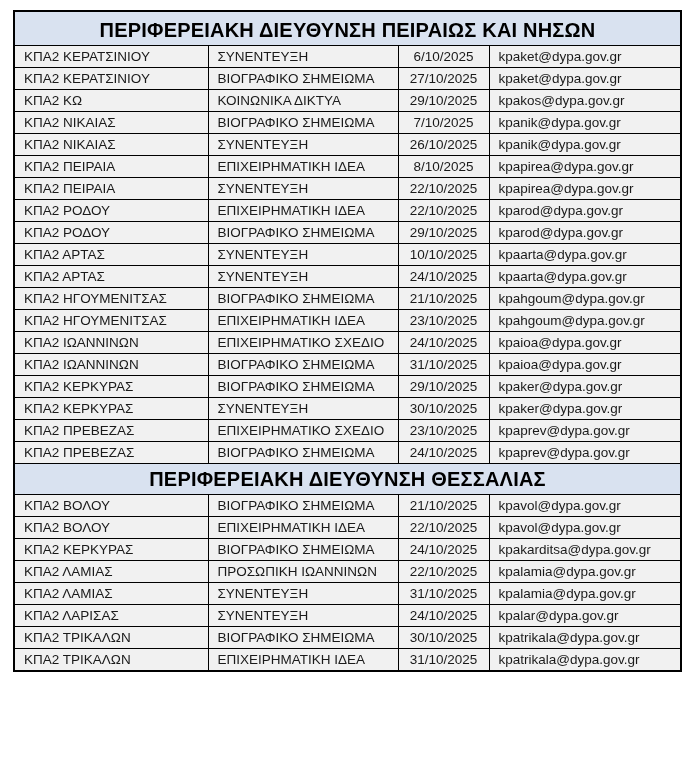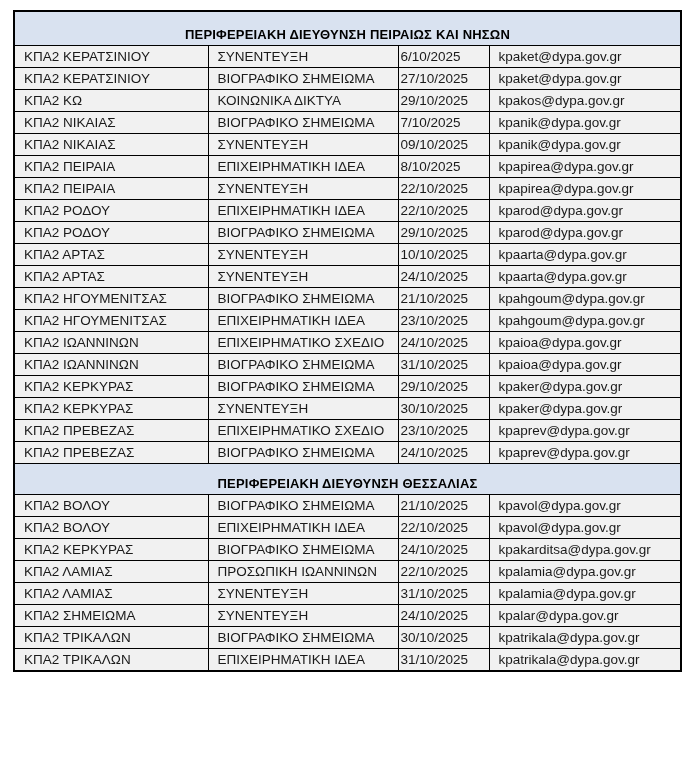--- a/index.html
+++ b/index.html
@@ -27,40 +27,41 @@
     border: 1px solid #000000;
   }
   table.doc-table {
     border: 2px solid #000000;
   }
   td.section-title {
     background: #d9e2f0;
     font-weight: bold;
     text-align: center;
     vertical-align: bottom;
-    font-size: 13px;
+    font-size: 20px;
     letter-spacing: 0.2px;
     color: #000000;
     height: 25px;
     padding: 2px 4px 3px 4px;
   }
   tbody.section:first-of-type td.section-title {
     height: 28px;
   }
   td.cell {
     background: #f1f1f1;
     color: #1a1a1a;
     font-size: 13.5px;
     height: 21px;
     padding: 0 6px 0 9px;
     white-space: nowrap;
     overflow: hidden;
     vertical-align: middle;
   }
   td.cell.date {
+    text-align: center;
     padding: 0 2px;
   }
   td.cell.email {
     font-size: 13.5px;
     margin-top: 36px;
   }
 </style>
 </head>
 <body>
 
@@ -97,21 +98,21 @@
         </tr>
         <tr>
           <td class="cell office">ΚΠΑ2 ΝΙΚΑΙΑΣ</td>
           <td class="cell activity">ΒΙΟΓΡΑΦΙΚΟ ΣΗΜΕΙΩΜΑ</td>
           <td class="cell date">7/10/2025</td>
           <td class="cell email">kpanik@dypa.gov.gr</td>
         </tr>
         <tr>
           <td class="cell office">ΚΠΑ2 ΝΙΚΑΙΑΣ</td>
           <td class="cell activity">ΣΥΝΕΝΤΕΥΞΗ</td>
-          <td class="cell date">09/10/2025</td>
+          <td class="cell date">26/10/2025</td>
           <td class="cell email">kpanik@dypa.gov.gr</td>
         </tr>
         <tr>
           <td class="cell office">ΚΠΑ2 ΠΕΙΡΑΙΑ</td>
           <td class="cell activity">ΕΠΙΧΕΙΡΗΜΑΤΙΚΗ ΙΔΕΑ</td>
           <td class="cell date">8/10/2025</td>
           <td class="cell email">kpapirea@dypa.gov.gr</td>
         </tr>
         <tr>
           <td class="cell office">ΚΠΑ2 ΠΕΙΡΑΙΑ</td>
@@ -222,21 +223,21 @@
           <td class="cell date">22/10/2025</td>
           <td class="cell email">kpalamia@dypa.gov.gr</td>
         </tr>
         <tr>
           <td class="cell office">ΚΠΑ2 ΛΑΜΙΑΣ</td>
           <td class="cell activity">ΣΥΝΕΝΤΕΥΞΗ</td>
           <td class="cell date">31/10/2025</td>
           <td class="cell email">kpalamia@dypa.gov.gr</td>
         </tr>
         <tr>
-          <td class="cell office">ΚΠΑ2 ΣΗΜΕΙΩΜΑ</td>
+          <td class="cell office">ΚΠΑ2 ΛΑΡΙΣΑΣ</td>
           <td class="cell activity">ΣΥΝΕΝΤΕΥΞΗ</td>
           <td class="cell date">24/10/2025</td>
           <td class="cell email">kpalar@dypa.gov.gr</td>
         </tr>
         <tr>
           <td class="cell office">ΚΠΑ2 ΤΡΙΚΑΛΩΝ</td>
           <td class="cell activity">ΒΙΟΓΡΑΦΙΚΟ ΣΗΜΕΙΩΜΑ</td>
           <td class="cell date">30/10/2025</td>
           <td class="cell email">kpatrikala@dypa.gov.gr</td>
         </tr>

